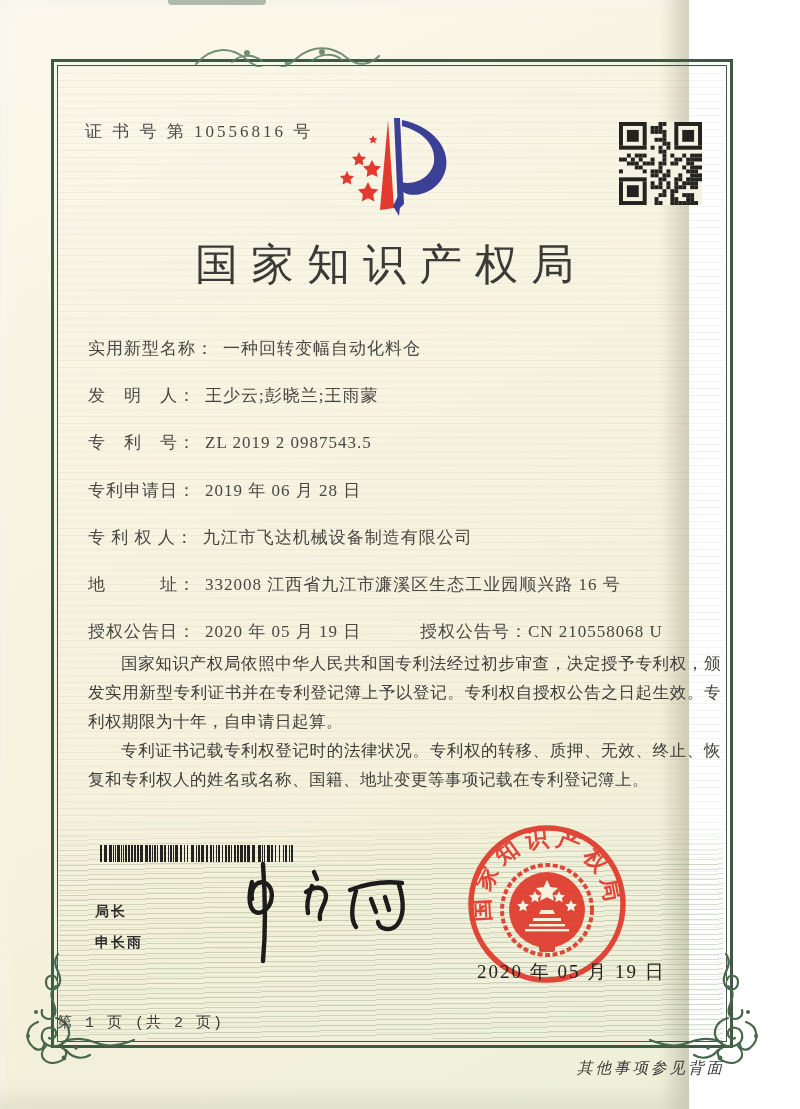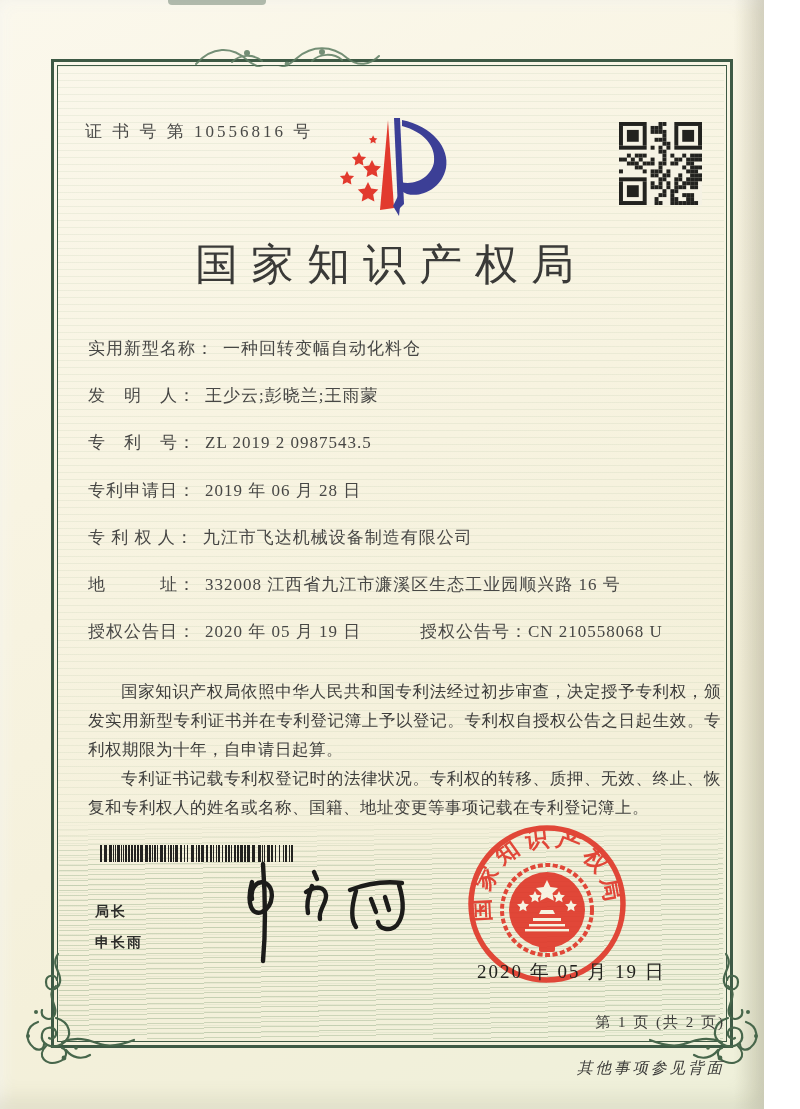--- a/index.html
+++ b/index.html
@@ -1,17 +1,17 @@
 <!DOCTYPE html>
 <html><head>
 <meta charset="utf-8">
 <style>
   html,body{margin:0;padding:0;}
   body{width:800px;height:1109px;overflow:hidden;font-family:"Liberation Serif","DejaVu Serif",serif;}
-  #paper{position:relative;width:764px;height:1109px;
+  #paper{position:relative;width:689px;height:1109px;
     background:linear-gradient(155deg,#fbf8ec 0%,#f8f4e2 35%,#f4f0da 70%,#eef0da 100%);
     box-shadow:inset -10px -8px 22px rgba(90,90,60,.14), inset 4px 4px 14px rgba(255,255,255,.5);}
   
   #edge-shade{position:absolute;right:0;top:0;width:30px;height:100%;
     background:linear-gradient(to right,rgba(0,0,0,0),rgba(120,115,90,.18));}
   
   #frame{position:absolute;left:57px;top:65px;width:668px;height:975px;
     border:1px solid #3e5a45;outline:3px solid #3e5a45;outline-offset:3px;}
   
   #tex-all{position:absolute;left:58px;top:66px;width:666px;height:973px;
@@ -26,31 +26,31 @@
   #cert-no{position:absolute;left:85px;top:120px;font-size:17px;letter-spacing:3px;color:#4a4a48;}
   #logo{position:absolute;left:328px;top:110px;}
   #qr{position:absolute;left:619px;top:122px;}
   #title{position:absolute;left:57px;top:236px;width:668px;text-align:center;
     font-size:43px;letter-spacing:13px;color:#3a3a38;font-weight:500;}
 
   .field-row{position:absolute;left:88px;font-size:17px;letter-spacing:1px;color:#474745;white-space:nowrap;}
   .field-row .val{margin-left:9px;color:#474745;}
   #row-grantno{position:absolute;left:420px;font-size:17px;letter-spacing:1px;color:#474745;white-space:nowrap;}
 
-  #paras{position:absolute;left:88px;top:649px;width:633px;margin-top:28px;}
+  #paras{position:absolute;left:88px;top:649px;width:633px;}
   #paras p{margin:0;text-indent:2em;font-size:16.5px;line-height:29px;letter-spacing:.5px;color:#3d3d3b;text-align:justify;}
 
   #barcode{position:absolute;left:100px;top:845px;}
   #officer{position:absolute;left:95px;top:896px;font-family:"Liberation Sans","DejaVu Sans",sans-serif;
     font-weight:bold;font-size:14px;color:#2d2d2b;line-height:31px;letter-spacing:2px;}
   #signature{position:absolute;left:222px;top:858px;z-index:4;}
   #seal{position:absolute;left:461px;top:818px;z-index:4;opacity:.92;}
   #seal-date{position:absolute;left:477px;top:959px;z-index:5;font-size:19px;letter-spacing:2px;color:#23231f;white-space:nowrap;}
 
-  #page-info{position:absolute;left:57px;top:1013px;width:668px;text-align:right;font-size:15px;letter-spacing:2px;color:#3c3c3a;}
+  #page-info{position:absolute;left:57px;top:1013px;width:668px;text-align:left;font-size:15px;letter-spacing:2px;color:#3c3c3a;font-family:Liberation Mono, monospace;}
   #back-note{position:absolute;left:57px;top:1058px;width:668px;text-align:right;
     font-size:15.5px;letter-spacing:3px;font-style:italic;color:#3c3c3a;}
 
   .flourish{position:absolute;z-index:2;}
   #flourish-left{left:14px;top:952px;}
   #flourish-right{left:648px;top:952px;transform:scaleX(-1);}
   #top-ornament{position:absolute;left:192px;top:40px;z-index:2;opacity:.85;}
   #top-smudge{position:absolute;left:168px;top:0;width:98px;height:5px;background:#44604a;opacity:.4;
     border-radius:0 0 4px 4px;}
 </style>

